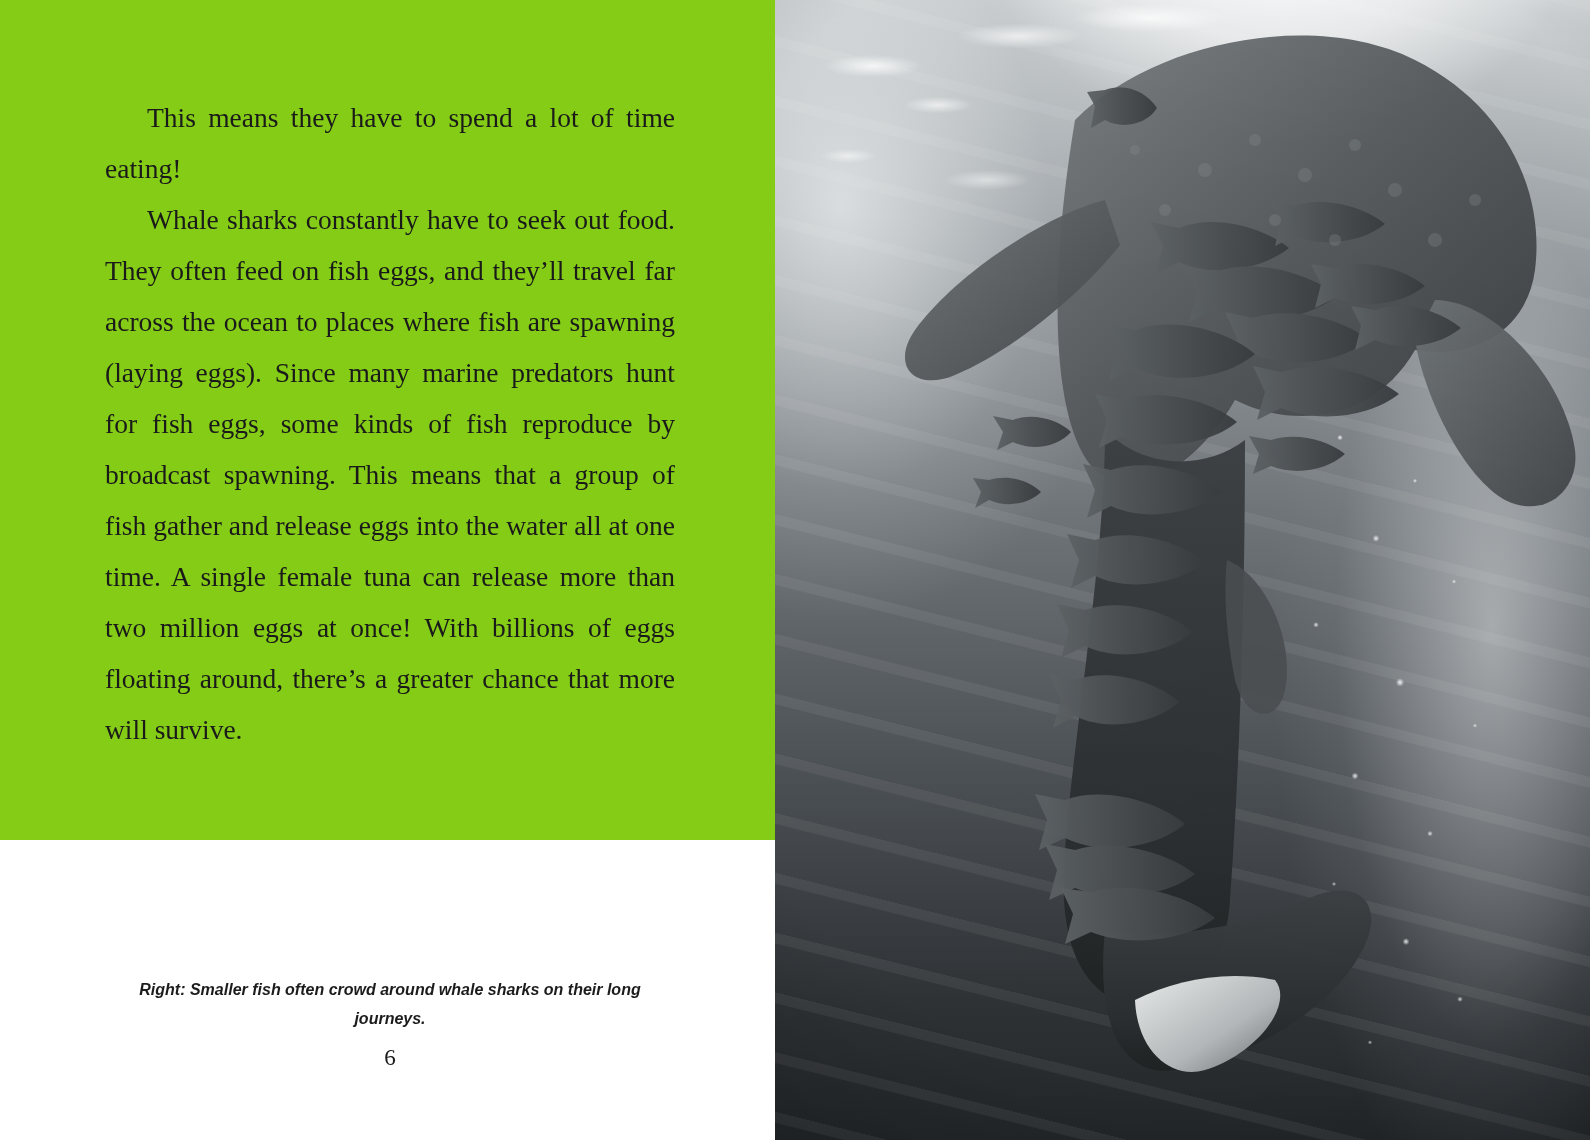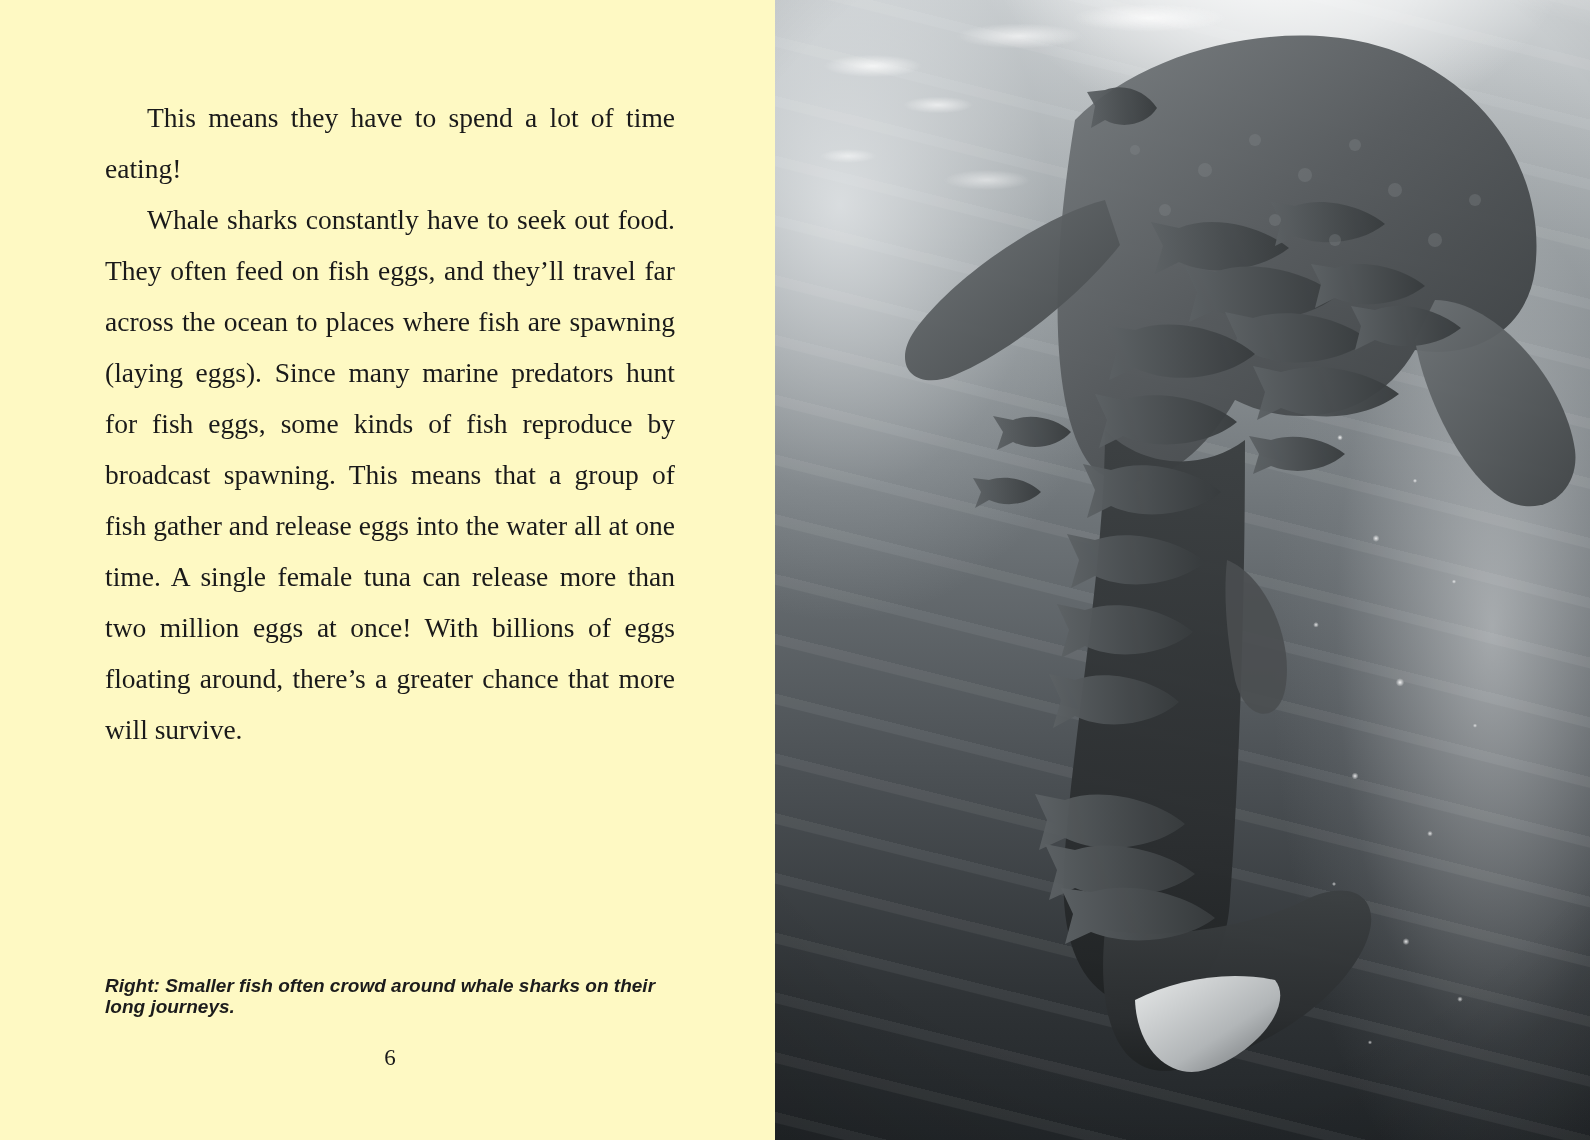--- a/index.html
+++ b/index.html
@@ -15,22 +15,22 @@
   }
   .spread {
     position: relative;
     width: 1590px;
     height: 1140px;
     display: flex;
   }
   .page-left {
     position: relative;
     width: 775px;
-    height: 1140px;
-    background: #fef9c3;
+    height: 840px;
+    background: #84cc16;
     box-sizing: border-box;
   }
   .text-column {
     position: absolute;
     left: 105px;
     top: 92px;
     width: 570px;
   }
   .para {
     font-family: "Liberation Serif", serif;
@@ -41,26 +41,26 @@
     text-indent: 42px;
     margin: 0;
     -webkit-hyphens: none;
     hyphens: none;
   }
   .caption {
     position: absolute;
     left: 105px;
     top: 975px;
     width: 570px;
-    text-align: left;
+    text-align: center;
     font-family: "Liberation Sans", sans-serif;
     font-style: italic;
     font-weight: bold;
-    font-size: 19px;
-    line-height: 21px;
+    font-size: 16px;
+    line-height: 29px;
     color: #1c1c1c;
   }
   .folio {
     position: absolute;
     left: 105px;
     top: 1045px;
     width: 570px;
     text-align: center;
     font-family: "Liberation Serif", serif;
     font-size: 23px;

